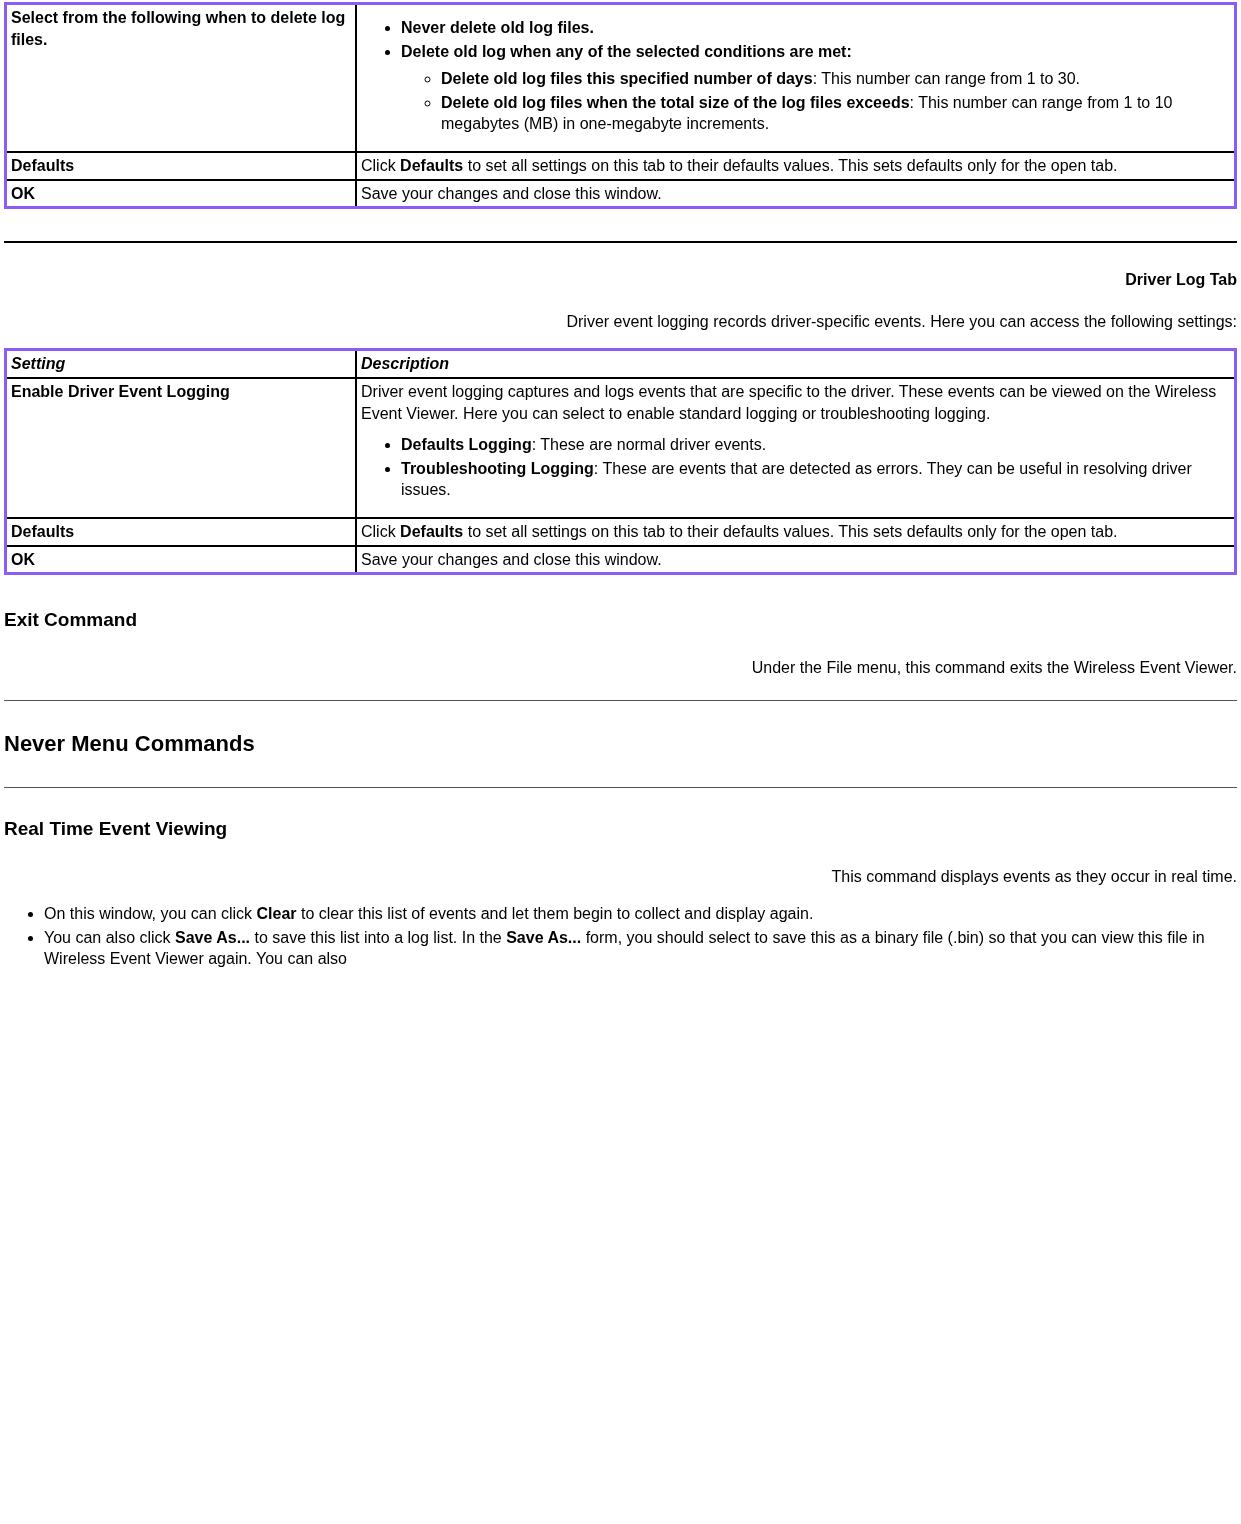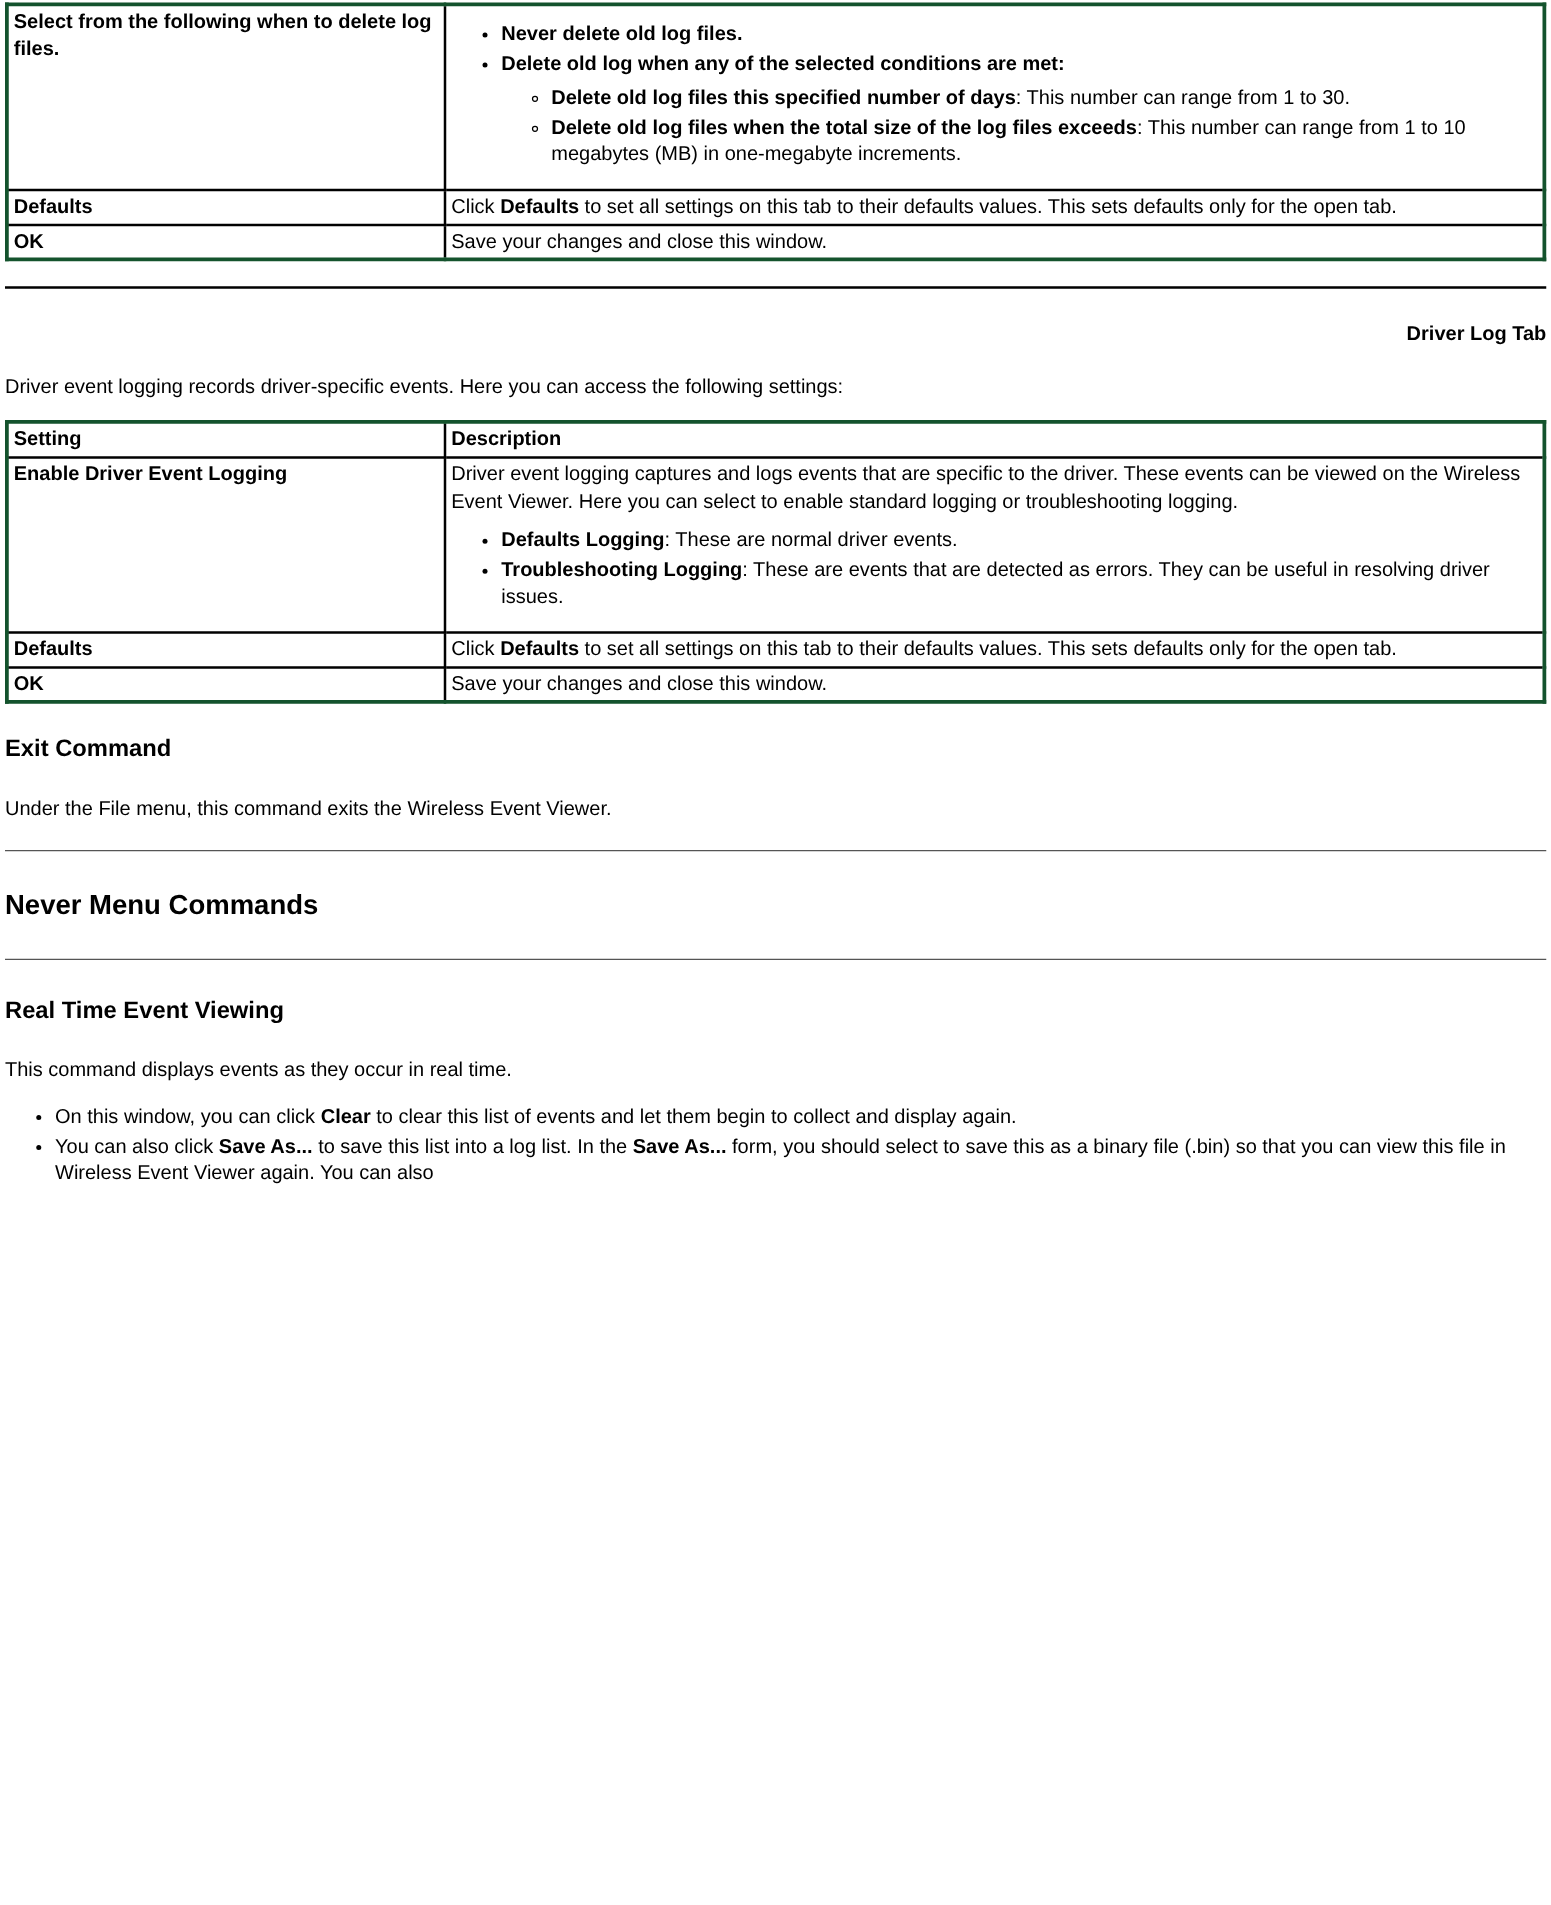--- a/index.html
+++ b/index.html
@@ -8,42 +8,43 @@
     margin: 0;
     padding: 2px 4px;
     color: #000;
     line-height: 1.35;
     width: 1241px;
     box-sizing: border-box;
   }
   table.data-table {
     border-collapse: collapse;
     width: 100%;
-    border: 3px solid #14532d;
-    margin-bottom: 20px;
+    border: 3px solid #8b5cf6;
+    margin-bottom: 32px;
   }
   table.data-table td {
     border: 2px solid #000;
     padding: 2px 4px;
     vertical-align: top;
     font-size: 16px;
   }
   table.data-table td.left {
     width: 340px;
   }
   table.data-table td.left b,
   table.data-table td.left {
     font-weight: bold;
   }
   table.data-table th {
     border: 2px solid #000;
     padding: 2px 4px;
     text-align: left;
     font-weight: bold;
     font-size: 16px;
+    font-style: italic;
   }
   .col-left { width: 340px; }
   ul.disc { list-style: disc; margin: 10px 0 14px 0; padding-left: 40px; }
   ul.circle { list-style: circle; margin: 6px 0 6px 0; padding-left: 40px; }
   ul.disc > li, ul.circle > li { margin: 2px 0; }
   hr.sep {
     border: none;
     border-top: 2px solid #000;
     margin: 18px 0 26px 0;
   }
@@ -63,20 +64,21 @@
     font-weight: bold;
     margin: 24px 0 24px 0;
   }
   h2.section {
     font-size: 22px;
     font-weight: bold;
     margin: 28px 0 28px 0;
   }
   p.body {
     margin: 16px 0;
+    text-align: right;
   }
 </style>
 </head>
 <body>
 
 <table class="data-table">
   <tbody>
       <tr>
     <td class="left col-left">
       <b>Select from the following when to delete log files.</b>

